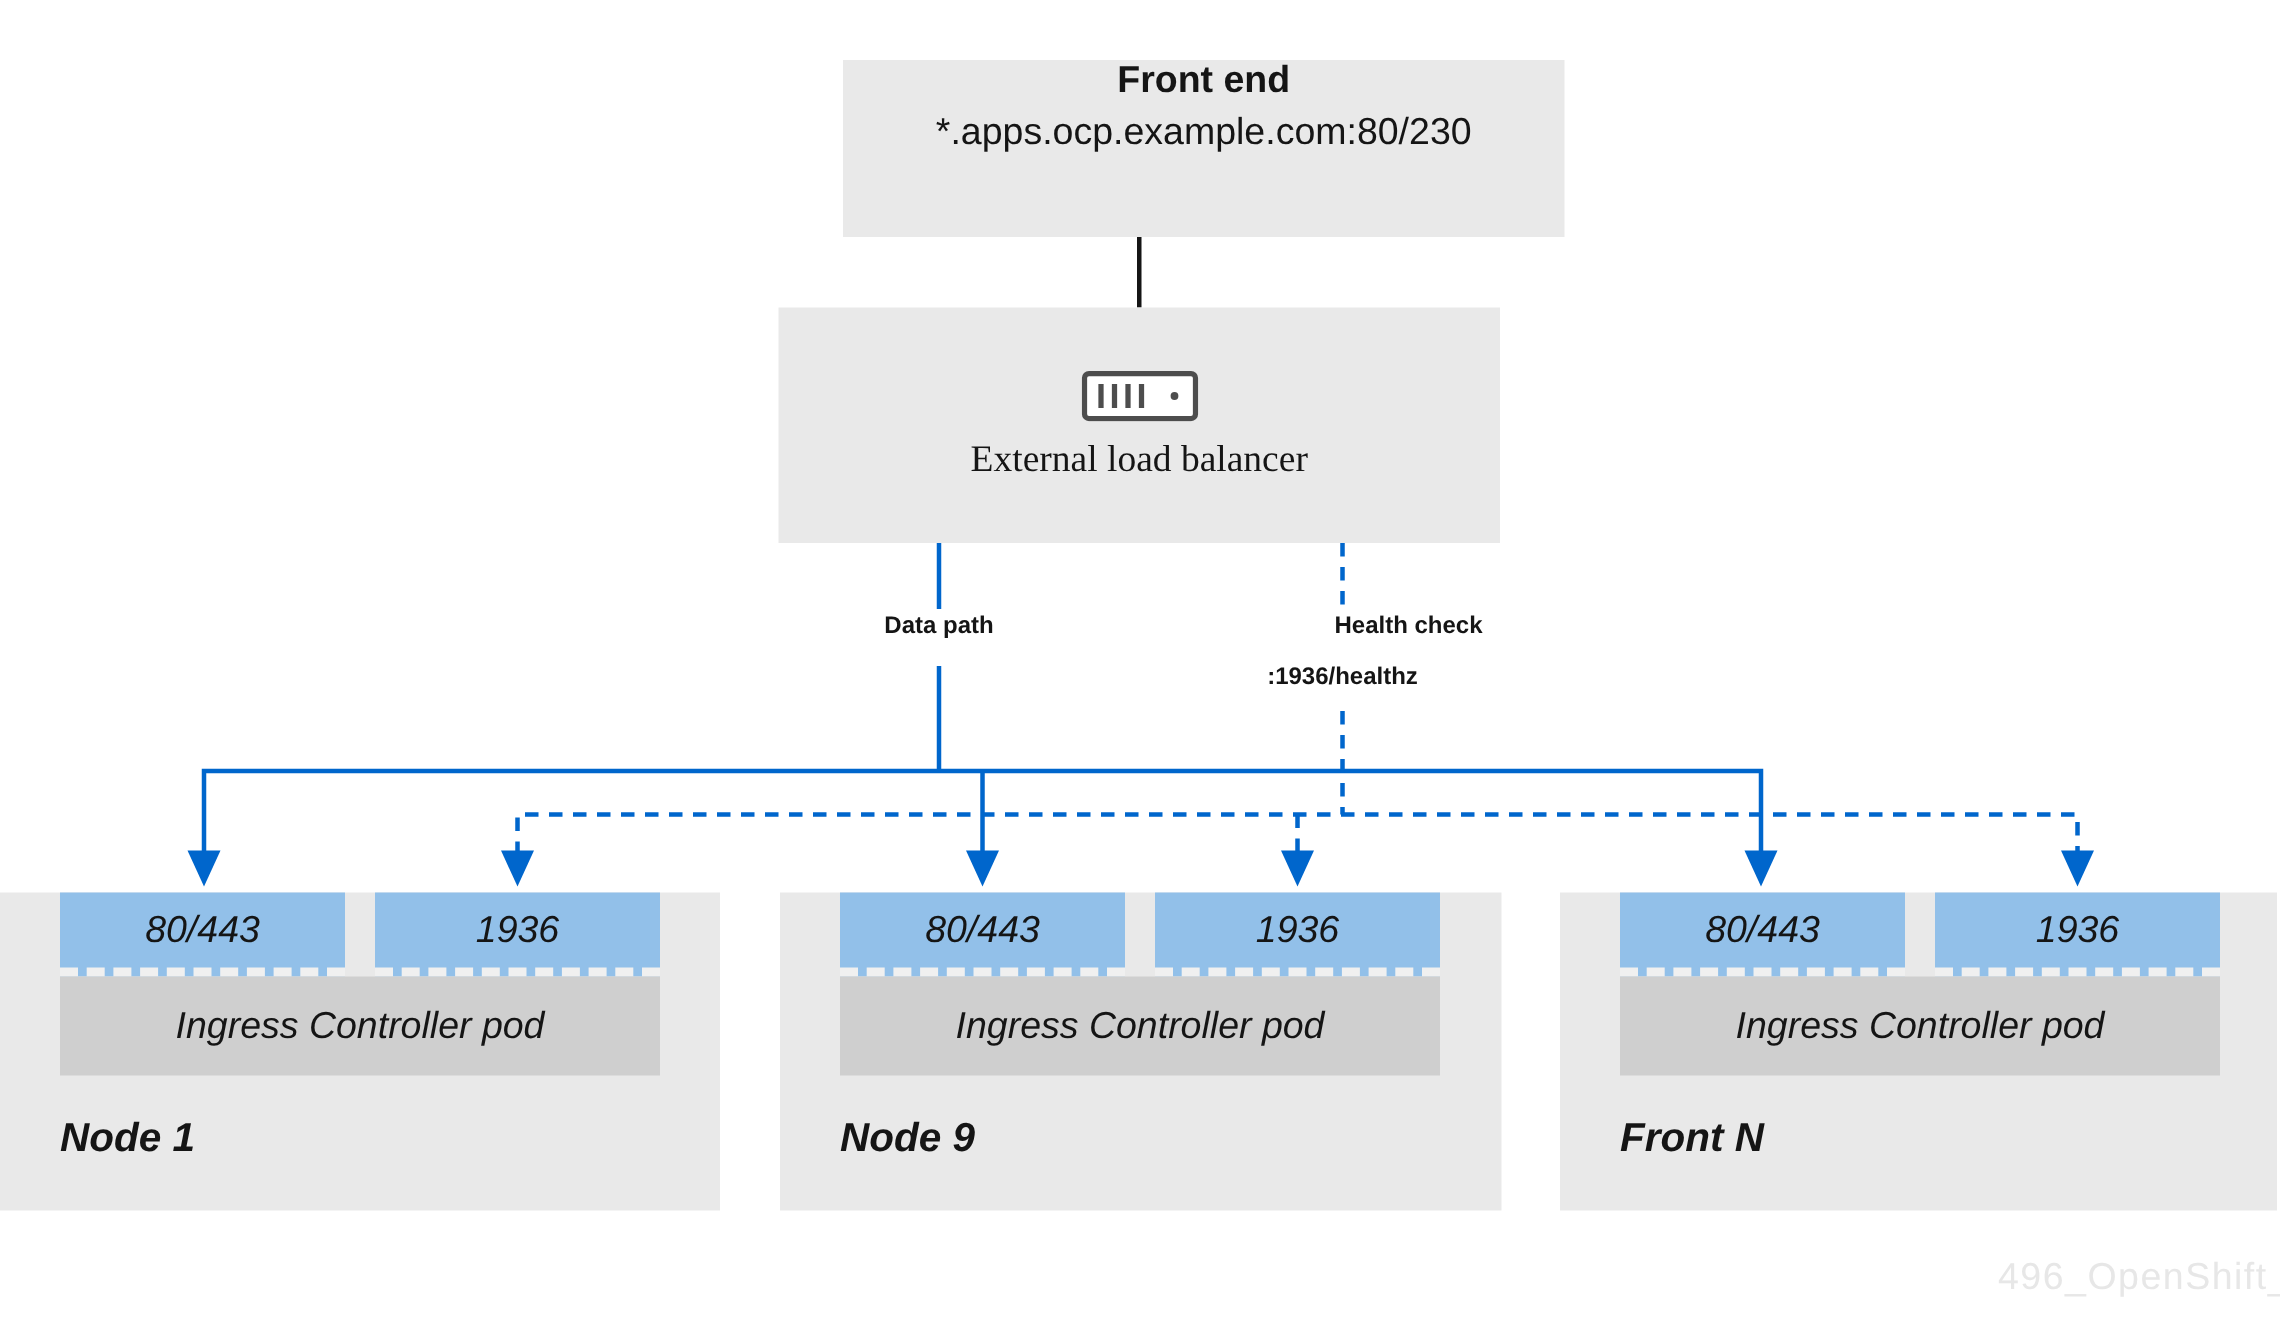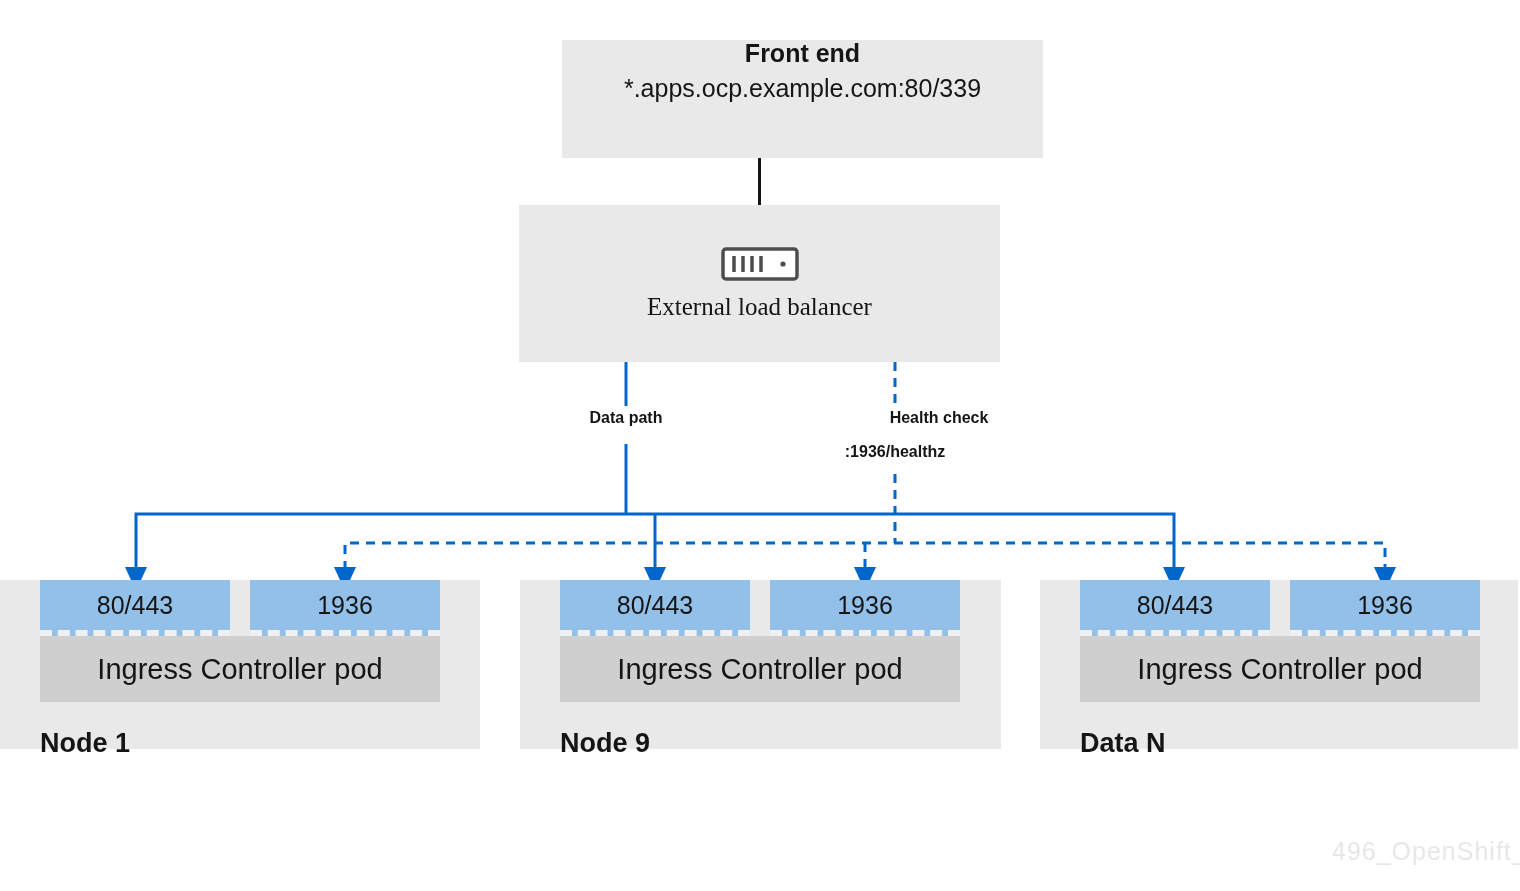--- a/index.html
+++ b/index.html
@@ -47,61 +47,62 @@
   }
   .path-label.bold { font-weight: 700; }
 
   svg.lines {
     position: absolute; left: 0; top: 0;
     pointer-events: none;
   }
 
   .node-group {
     position: absolute;
-    top: 580px; height: 169px;
+    top: 595px; height: 212px;
     background: #e9e9e9;
+    font-style: italic;
   }
   .node-1 { left: 0; width: 480px; }
   .node-2 { left: 520px; width: 481px; }
   .node-n { left: 1040px; width: 478px; }
 
   .port-box {
     position: absolute; top: 0; height: 50px; width: 190px;
     background: #92c0e9;
     border-bottom: 6px dashed #f0f0f0;
     display: flex; align-items: center; justify-content: center;
     font-size: 25px; font-weight: 400;
   }
   .port-a { left: 40px; }
   .port-b { left: 250px; }
   .pod-box {
     position: absolute; left: 40px; top: 56px; width: 400px; height: 66px;
     background: #cfcfcf;
     display: flex; align-items: center; justify-content: center;
-    font-size: 29px; font-weight: 400;
+    font-size: 25px; font-weight: 400;
   }
   .node-label {
     position: absolute; left: 40px; top: 148px;
     font-size: 27px; font-weight: 700;
   }
   .watermark {
     position: absolute; left: 1332px; top: 837px;
     font-size: 25px; font-weight: 400;
     color: #e7e7e7;
     letter-spacing: 1px;
   }
 </style>
 </head>
 <body>
 
 <div id="stage">
 
   <div class="gray-box box-frontend">
     <div class="title">Front end</div>
-    <div class="subtitle">*.apps.ocp.example.com:80/339</div>
+    <div class="subtitle">*.apps.ocp.example.com:80/230</div>
   </div>
 
   <div class="connector-vert"></div>
 
   <div class="gray-box box-lb">
     <svg class="server-icon" width="78" height="34" viewBox="0 0 78 34">
       <rect x="2" y="2" width="74" height="30" rx="3" fill="#ffffff" stroke="#4d4d4d" stroke-width="3.5"></rect>
       <line x1="13" y1="9" x2="13" y2="25" stroke="#4d4d4d" stroke-width="3.5"></line>
       <line x1="22" y1="9" x2="22" y2="25" stroke="#4d4d4d" stroke-width="3.5"></line>
       <line x1="31" y1="9" x2="31" y2="25" stroke="#4d4d4d" stroke-width="3.5"></line>
@@ -152,18 +153,18 @@
     <div class="port-box port-a">80/443</div>
     <div class="port-box port-b">1936</div>
     <div class="pod-box">Ingress Controller pod</div>
     <div class="node-label">Node 9</div>
   </div>
 
   <div class="node-group node-n">
     <div class="port-box port-a">80/443</div>
     <div class="port-box port-b">1936</div>
     <div class="pod-box">Ingress Controller pod</div>
-    <div class="node-label">Data N</div>
+    <div class="node-label">Front N</div>
   </div>
 
   <div class="watermark">496_OpenShift_1223</div>
 
 </div>
 
 </body></html>

